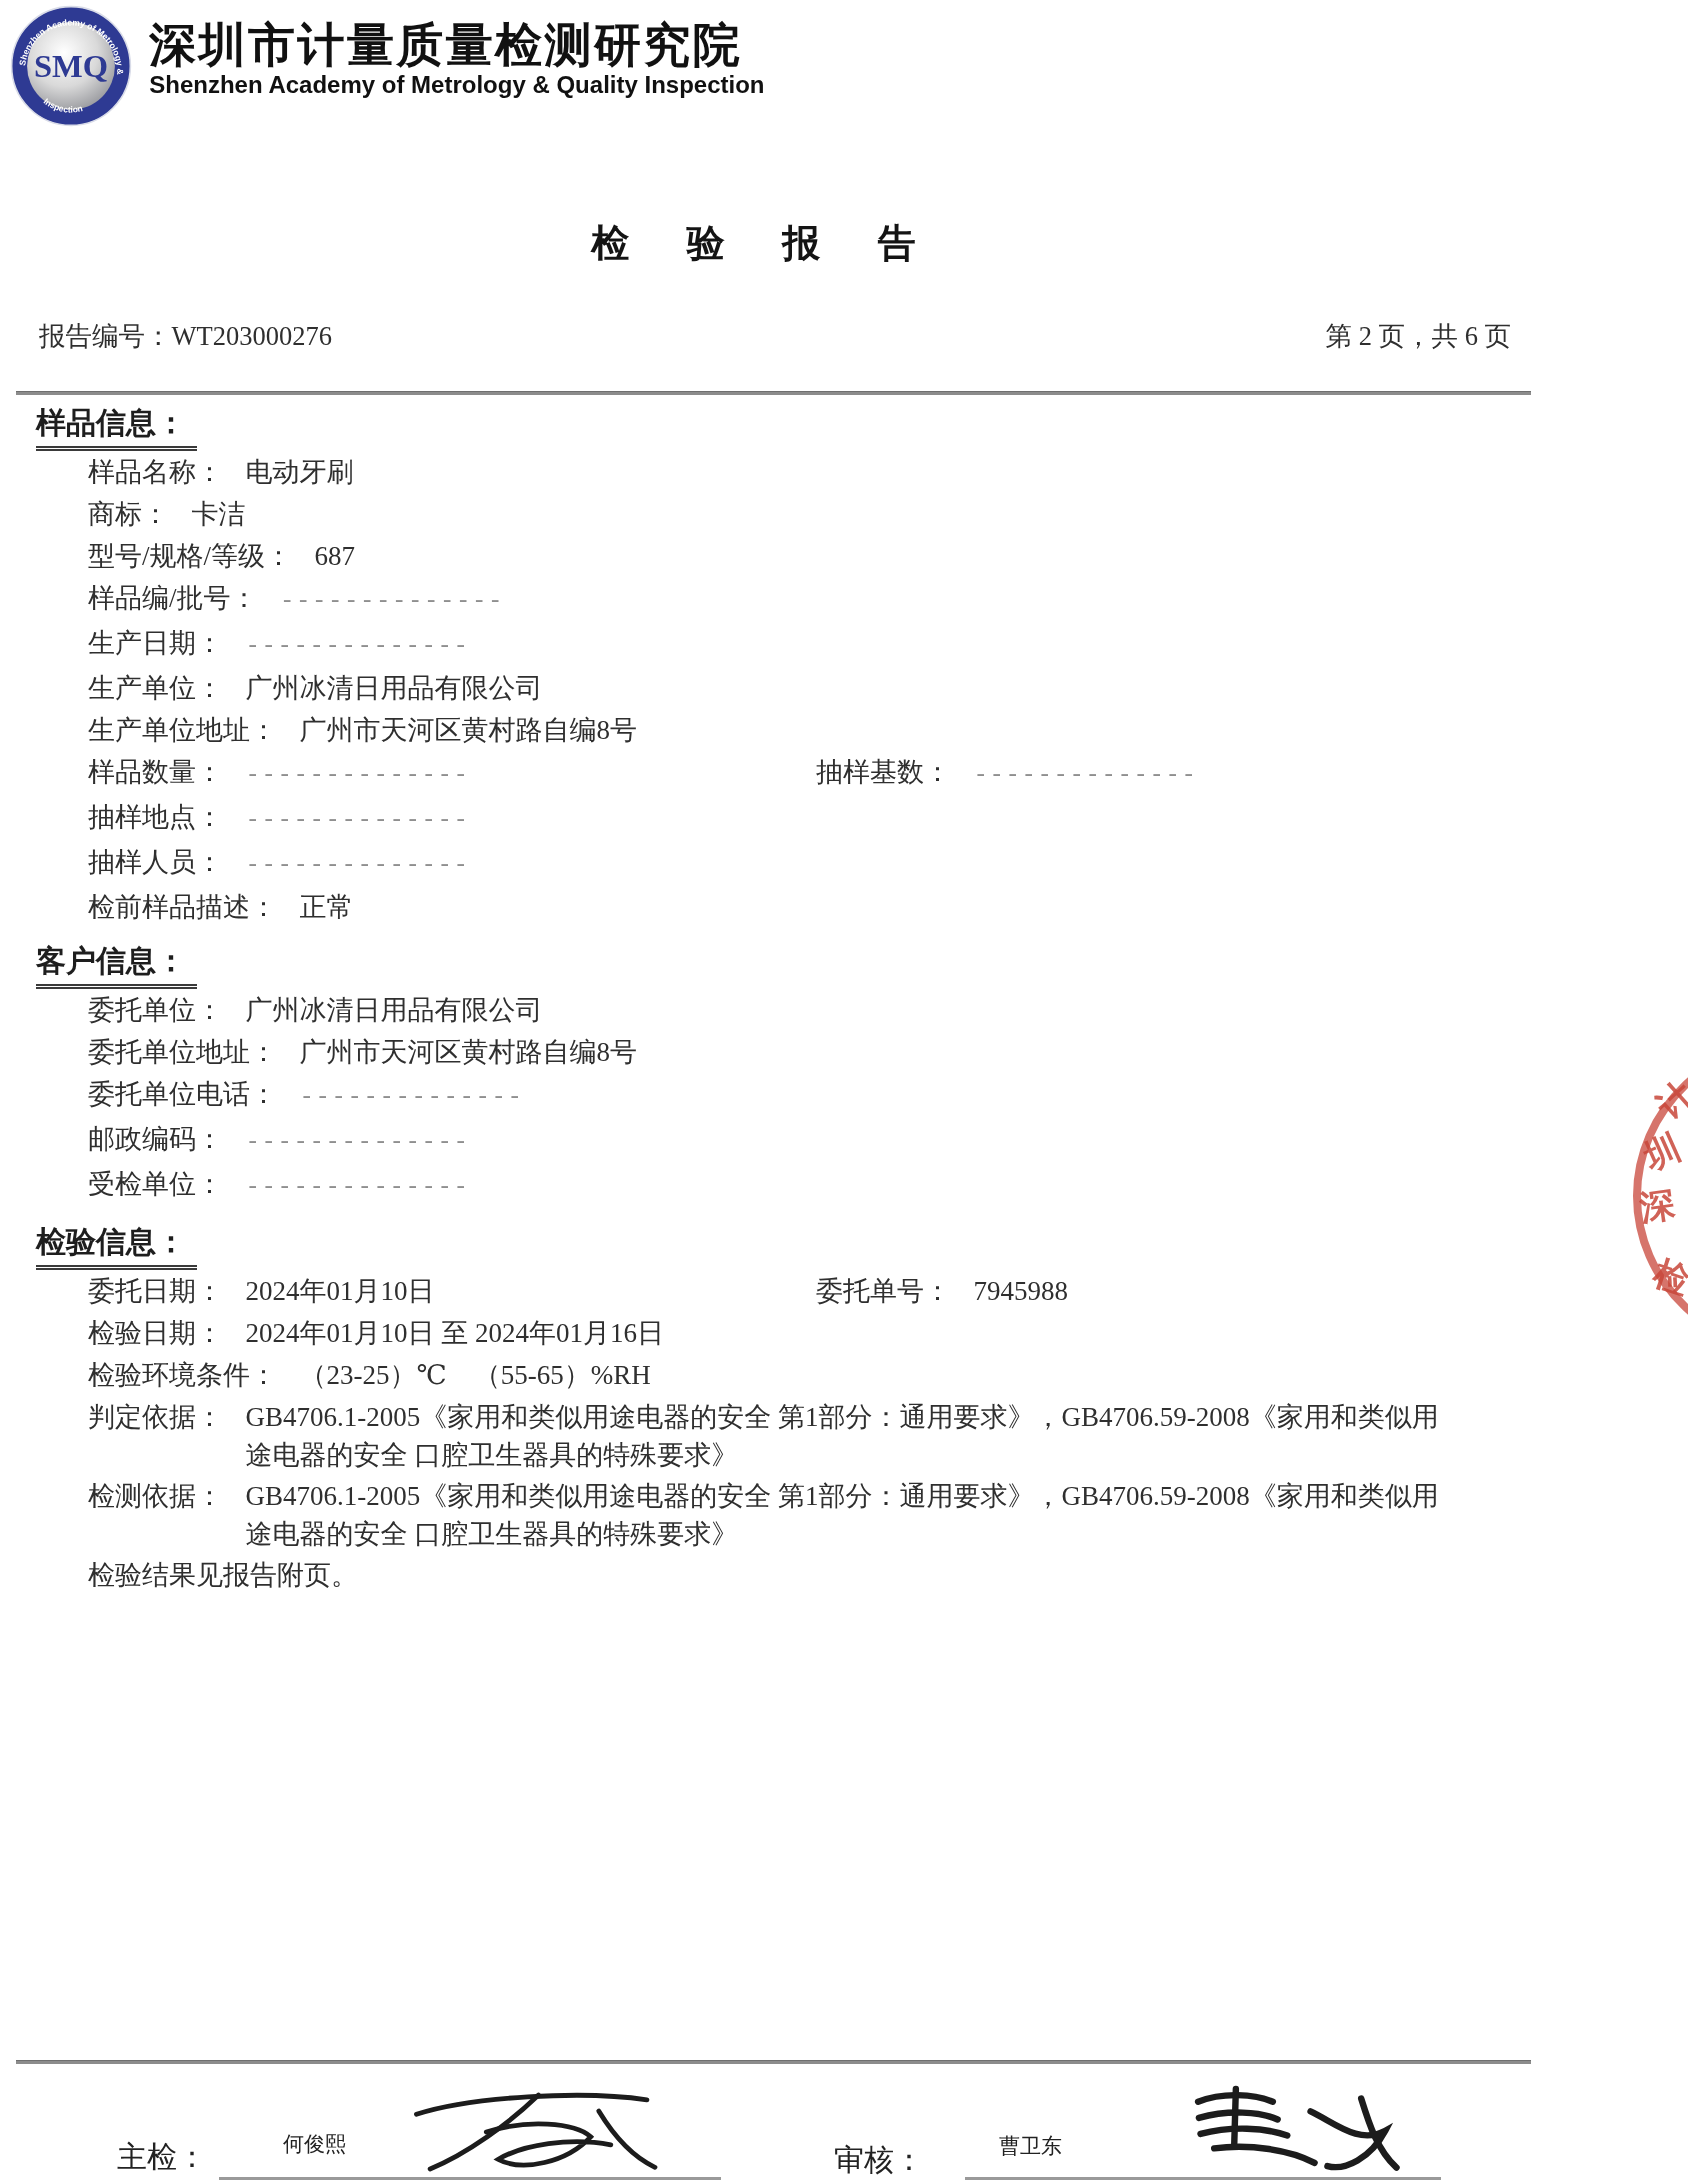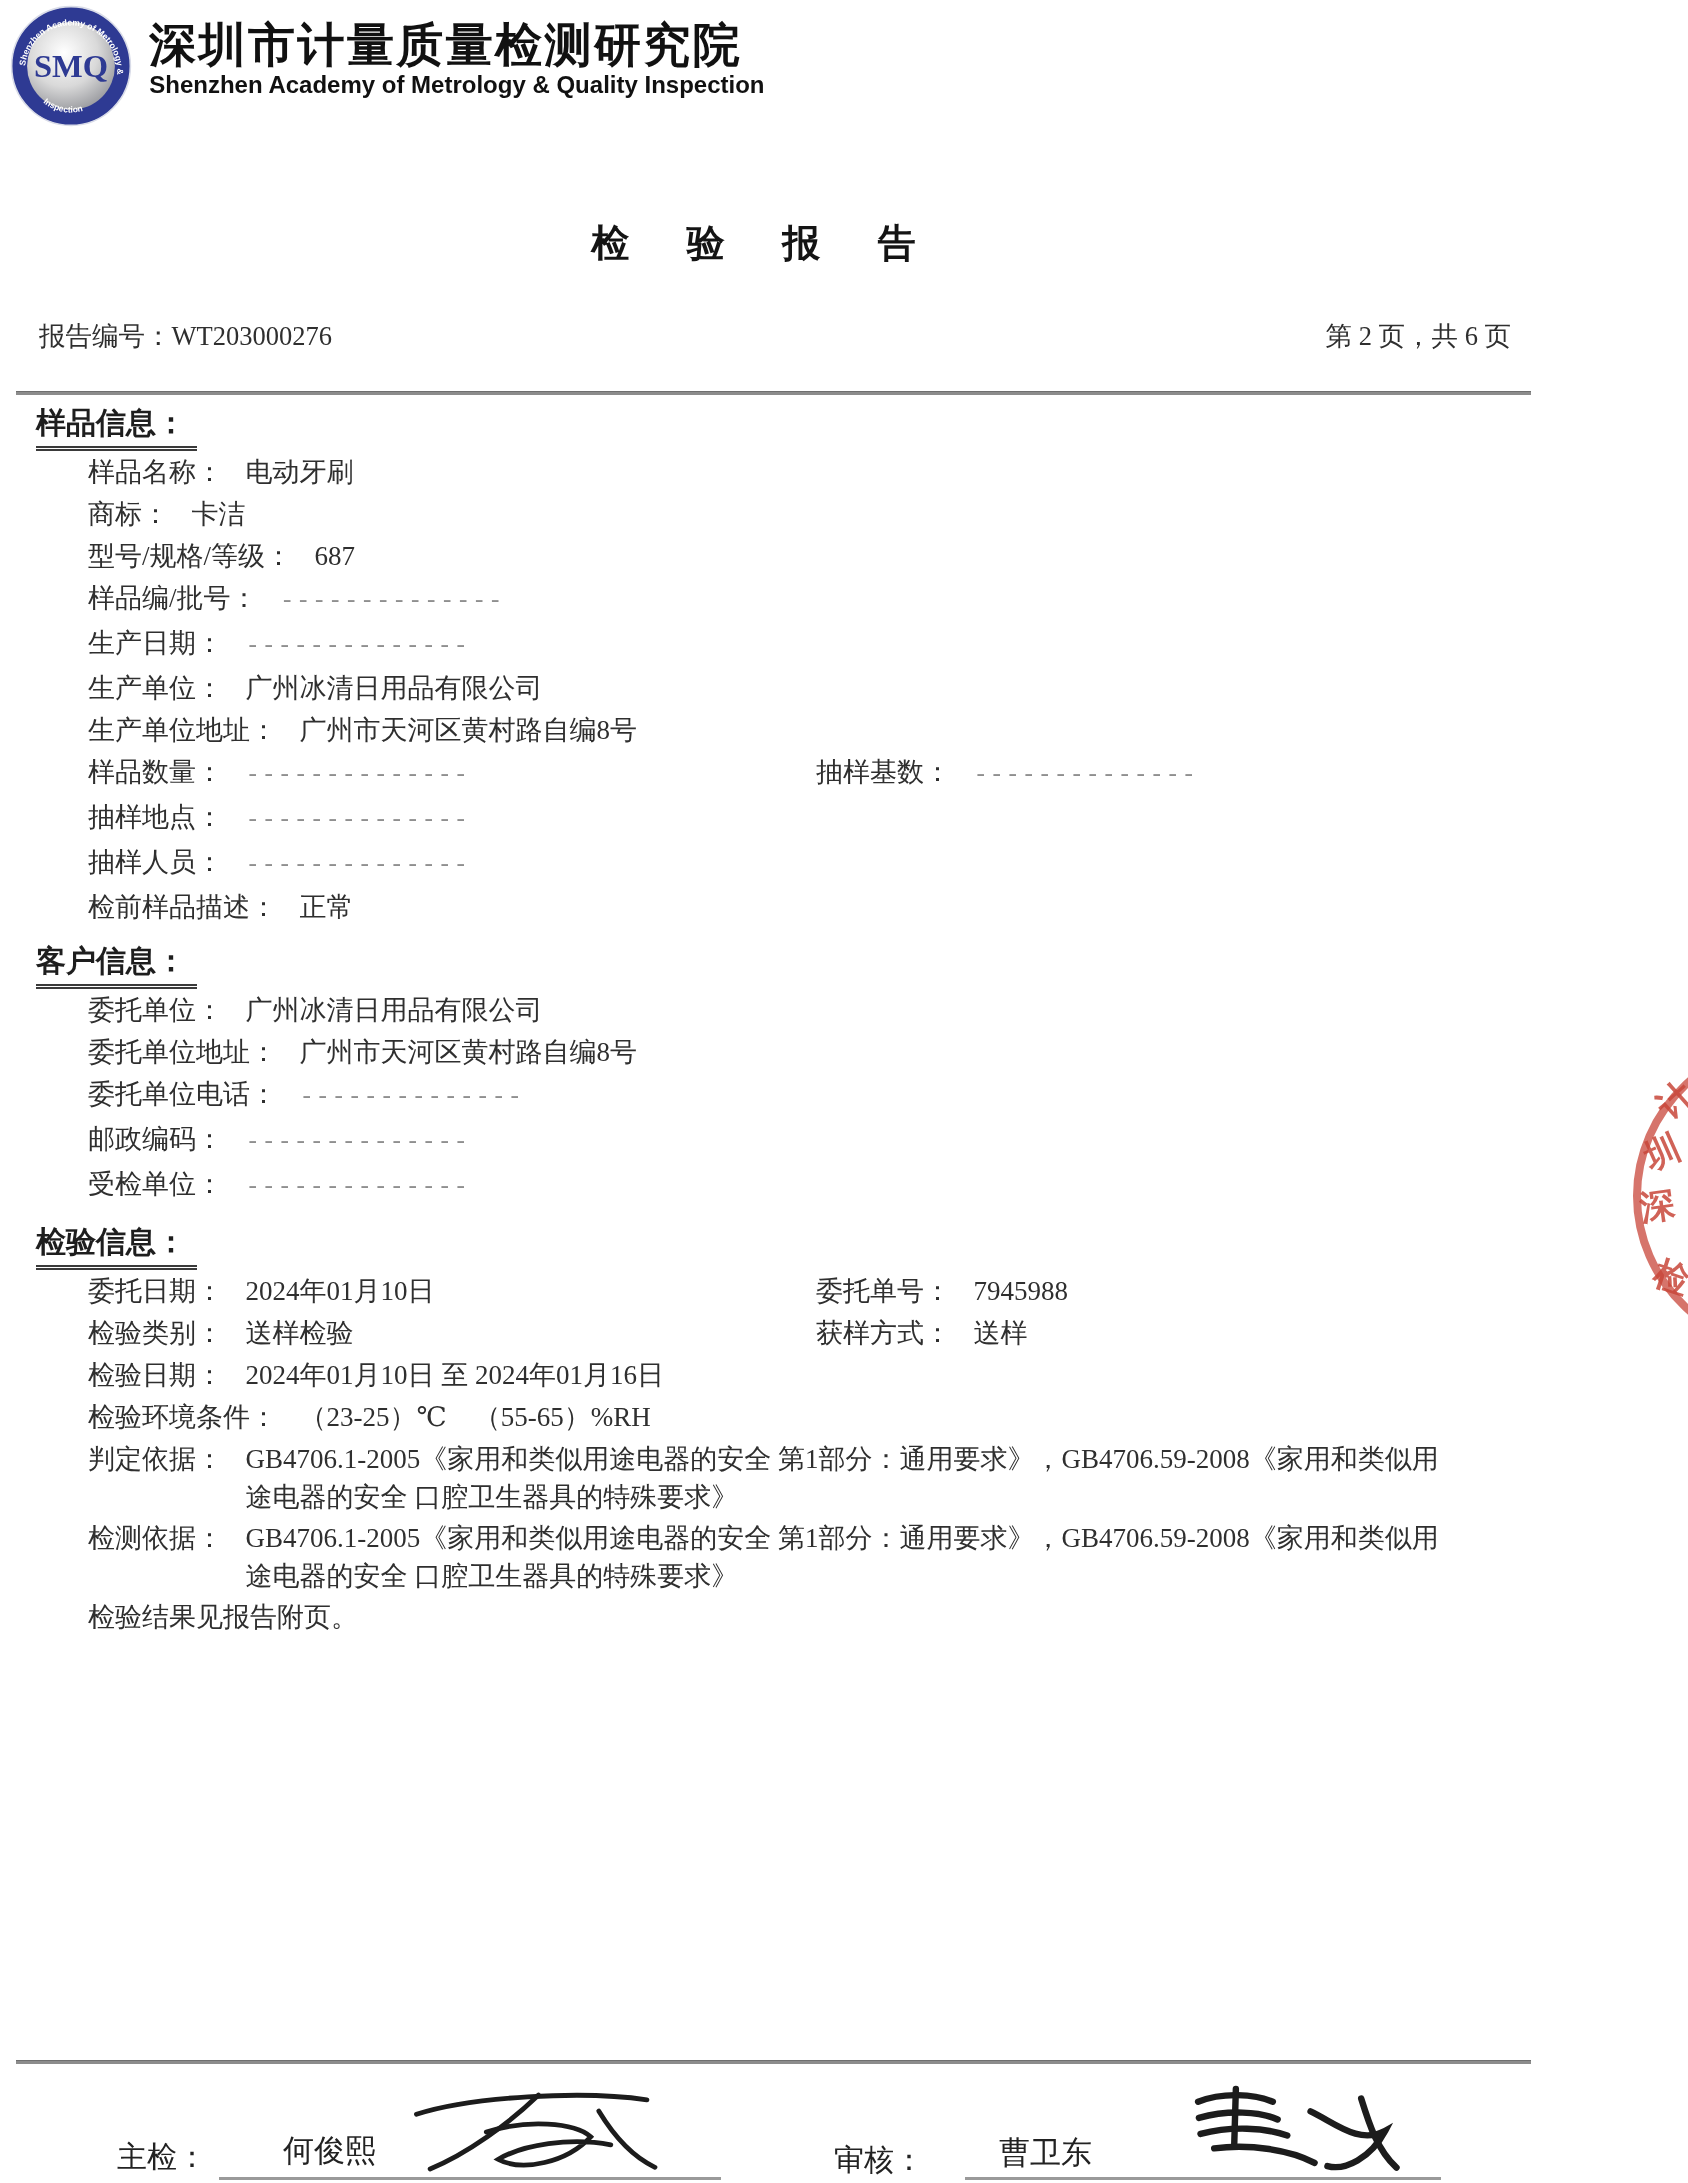--- a/index.html
+++ b/index.html
@@ -65,21 +65,21 @@
     position: absolute; font-size: 35px; font-weight: bold;
     color: rgba(200, 70, 58, 0.85); font-family: "Liberation Serif", serif;
   }
   .sc0 { left: 1658px; top: 1077px; transform: rotate(-42deg); }
   .sc1 { left: 1645px; top: 1129px; transform: rotate(-24deg); }
   .sc2 { left: 1640px; top: 1183px; transform: rotate(-8deg); }
   .sc3 { left: 1654px; top: 1254px; transform: rotate(18deg); }
 
   
   .sig-lbl { position: absolute; font-size: 30px; color: #222; }
-  .sig-name { position: absolute; font-size: 31px; color: #222; }
+  .sig-name { position: absolute; font-size: 21px; color: #222; }
   .lbl-inspector { left: 117px; top: 2137px; }
   .name-inspector { left: 283px; top: 2130px; }
   .lbl-reviewer { left: 834px; top: 2140px; }
   .name-reviewer { left: 999px; top: 2132px; }
   .sig-svg { position: absolute; }
   .svg-inspector { left: 402px; top: 2087px; }
   .svg-reviewer { left: 1170px; top: 2084px; }
   .sig-line { position: absolute; height: 3.2px; background: #9a9a9a; top: 2177px; }
   .line-inspector { left: 219px; width: 502px; }
   .line-reviewer { left: 965px; width: 476px; }
@@ -204,28 +204,20 @@
     <div class="sec-h-wrap m-inspection"><span class="sec-h">检验信息：</span></div>
     <div class="row">
       <span class="lbl">委托日期：</span>
       <span class="val">2024年01月10日</span>
       <span class="col2">
         <span class="lbl">委托单号：</span>
         <span class="val">7945988</span>
       </span>
     </div>
     <div class="row">
-      <span class="lbl">检验类别：</span>
-      <span class="val">送样检验</span>
-      <span class="col2">
-        <span class="lbl">获样方式：</span>
-        <span class="val">送样</span>
-      </span>
-    </div>
-    <div class="row">
       <span class="lbl">检验日期：</span>
       <span class="val">2024年01月10日 至 2024年01月16日</span>
     </div>
     <div class="row">
       <span class="lbl">检验环境条件：</span>
       <span class="val">（23-25）℃　（55-65）%RH</span>
     </div>
     <div class="row multi">
       <span class="lbl">判定依据：</span>
       <span class="val">GB4706.1-2005《家用和类似用途电器的安全 第1部分：通用要求》，GB4706.59-2008《家用和类似用途电器的安全 口腔卫生器具的特殊要求》</span>

